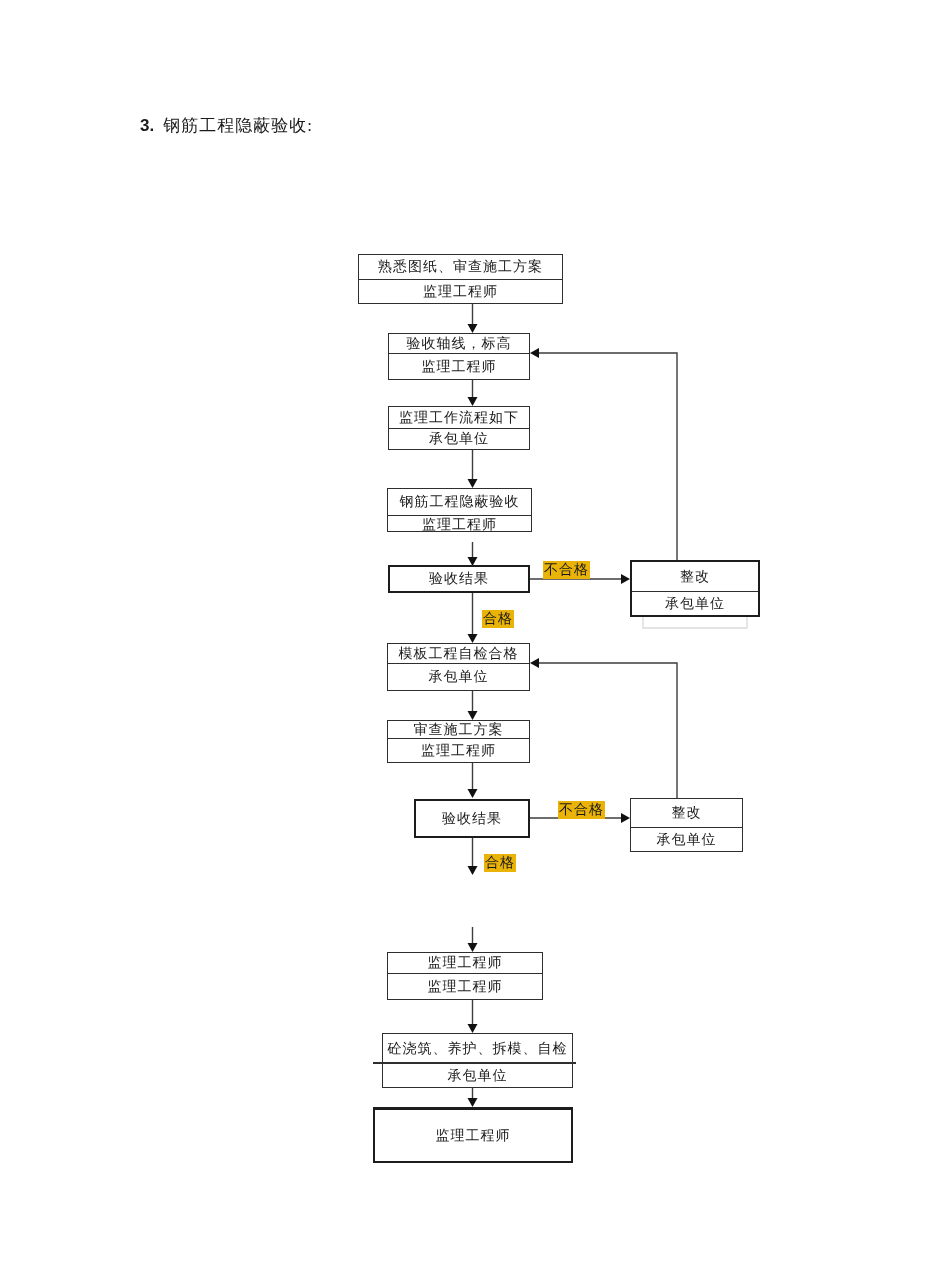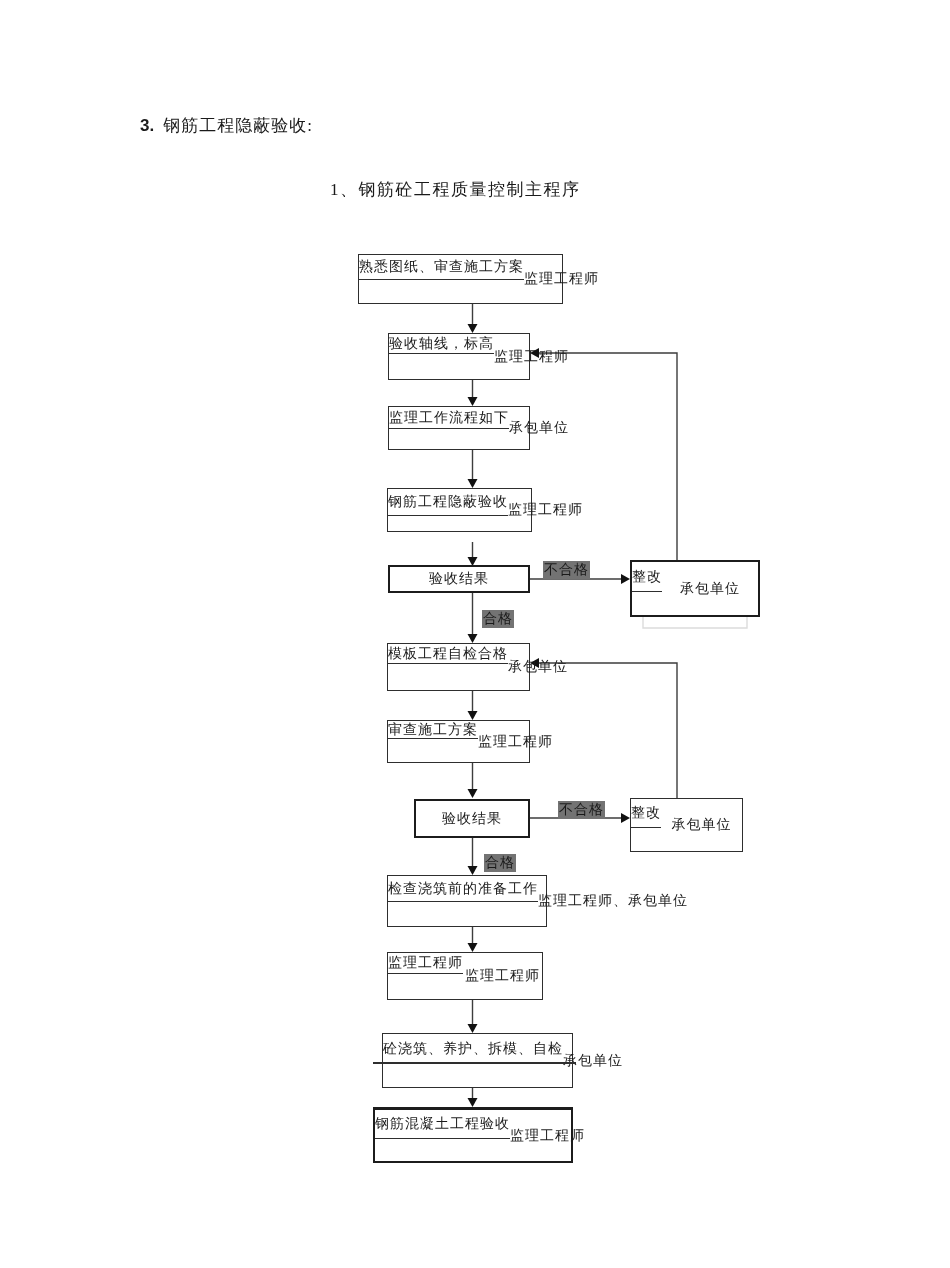--- a/index.html
+++ b/index.html
@@ -40,59 +40,58 @@
   svg.connectors {
     position: absolute;
     left: 0; top: 0;
     width: 950px; height: 1268px;
   }
   .node {
     position: absolute;
     border: 1.5px solid #2e2e2e;
     background: #ffffff;
     display: flex;
-    flex-direction: row;
+    flex-direction: column;
   }
   .node .cell {
     display: flex;
     align-items: center;
     justify-content: center;
     font-size: 14px;
     letter-spacing: 1px;
     white-space: nowrap;
     flex: 1;
   }
   .node .cell.title { flex: none; border-bottom: 1.5px solid #2e2e2e; }
   .node.single .cell.title { border-bottom: none; flex: 1; }
   .node.heavy { border-width: 2px; border-color: #1c1c1c; }
   .node.thick-top { border-top-width: 3px; }
   .edge-label {
     position: absolute;
     font-size: 14px;
     letter-spacing: 1px;
     white-space: nowrap;
-    background: #737373;
+    background: #eab308;
     padding: 0 1px;
   }
   .divider-ext {
     position: absolute;
     background: #2e2e2e;
     height: 2px;
   }
 </style>
 </head>
 <body>
 
 <div class="page">
 
   <div class="heading">
     <span class="num">3.</span><span>钢筋工程隐蔽验收:</span>
   </div>
 
-  <div class="diagram-title">1、钢筋砼工程质量控制主程序</div>
 
   <svg class="connectors" viewBox="0 0 950 1268">
     <g stroke="#3d3d3d" stroke-width="1.4" fill="none">
 
       <line x1="472.5" y1="303" x2="472.5" y2="325"></line>
       <line x1="472.5" y1="380" x2="472.5" y2="398"></line>
       <line x1="472.5" y1="450" x2="472.5" y2="479"></line>
       <line x1="472.5" y1="542" x2="472.5" y2="557"></line>
       <line x1="472.5" y1="593" x2="472.5" y2="634"></line>
       <line x1="472.5" y1="691" x2="472.5" y2="711"></line>
@@ -173,38 +172,33 @@
 
   <div class="node single heavy" style="left:414px;top:799px;width:116px;height:39px">
     <div class="cell title">验收结果</div>
   </div>
 
   <div class="node" style="left:630px;top:798px;width:113px;height:54px">
     <div class="cell title" style="height:29px">整改</div>
     <div class="cell actor">承包单位</div>
   </div>
 
-  <div class="node" style="left:387px;top:875px;width:160px;height:52px">
-    <div class="cell title" style="height:26px">检查浇筑前的准备工作</div>
-    <div class="cell actor">监理工程师、承包单位</div>
-  </div>
 
   <div class="node" style="left:387px;top:952px;width:156px;height:48px">
     <div class="cell title" style="height:21px">监理工程师</div>
     <div class="cell actor">监理工程师</div>
   </div>
 
   <div class="node" style="left:382px;top:1033px;width:191px;height:55px">
     <div class="cell title" style="height:30px">砼浇筑、养护、拆模、自检</div>
     <div class="cell actor">承包单位</div>
   </div>
   <div class="divider-ext" style="left:373px;top:1062px;width:203px"></div>
 
   <div class="node heavy thick-top" style="left:373px;top:1107px;width:200px;height:56px">
-    <div class="cell title" style="height:29px">钢筋混凝土工程验收</div>
     <div class="cell actor">监理工程师</div>
   </div>
 
   <div class="edge-label" style="left:543px;top:561px">不合格</div>
   <div class="edge-label" style="left:482px;top:610px">合格</div>
   <div class="edge-label" style="left:558px;top:801px">不合格</div>
   <div class="edge-label" style="left:484px;top:854px">合格</div>
 
 </div>
 

